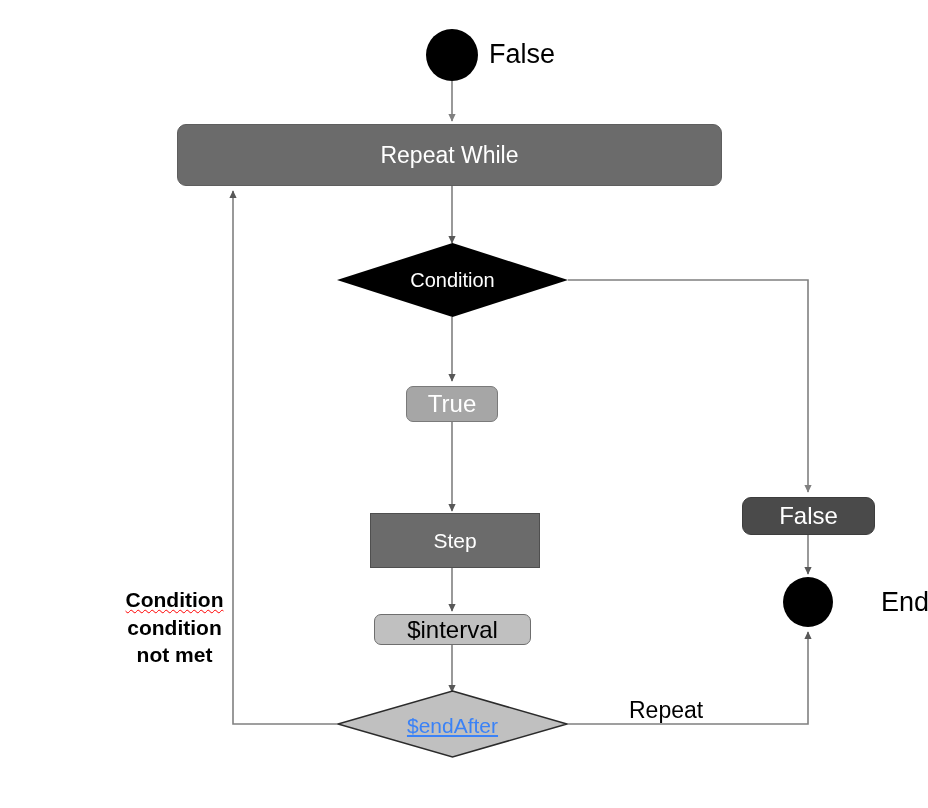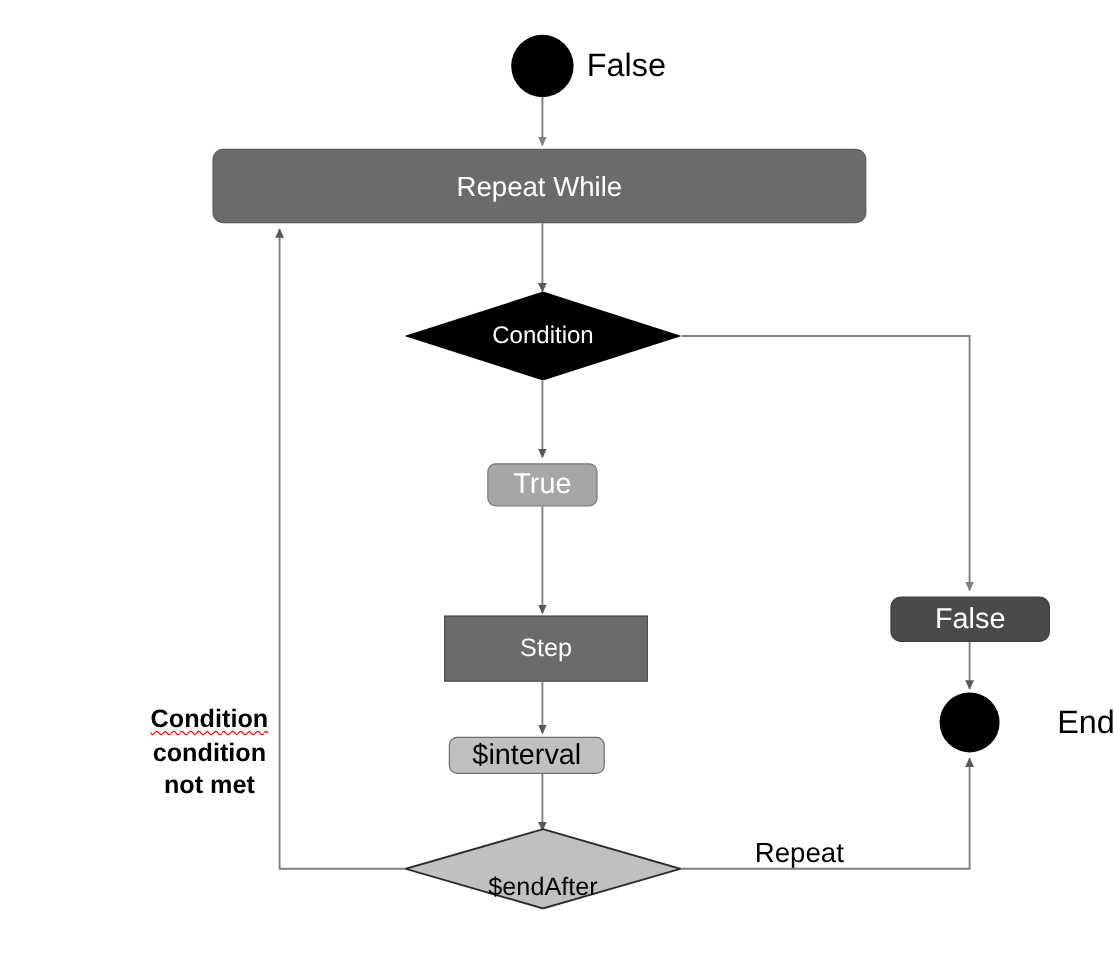--- a/index.html
+++ b/index.html
@@ -68,28 +68,29 @@
     position: absolute;
   }
   .diamond-light-wrap svg {
     position: absolute;
     left: 0;
     top: 0;
   }
   .diamond-light-text {
     position: absolute;
     left: 0;
-    top: 16px;
+    top: 2px;
     width: 100%;
     height: 100%;
     display: flex;
     align-items: center;
     justify-content: center;
-    color: #000000;
+    color: #3b82f6;
     font-size: 21px;
+    text-decoration: underline;
   }
 
   
   .pill-true {
     background: #a6a6a6;
     border: 1px solid #7a7a7a;
     border-radius: 7px;
     color: #ffffff;
     font-size: 24px;
   }
@@ -192,21 +193,21 @@
   </div>
 
   <div class="node pill-false" style="left:742px; top:497px; width:133px; height:38px;">
     <span>False</span>
   </div>
 
   <div class="node process" style="left:370px; top:513px; width:170px; height:55px;">
     <span>Step</span>
   </div>
 
-  <div class="node pill-var" style="left:374px; top:614px; width:130px; height:31px;">
+  <div class="node pill-var" style="left:374px; top:614px; width:157px; height:31px;">
     <span>$interval</span>
   </div>
 
   <div class="diamond-light-wrap" style="left:337px; top:690px; width:231px; height:68px;">
     <svg width="231" height="68" viewBox="0 0 231 68" xmlns="http://www.w3.org/2000/svg">
       <polygon points="115.5,1 230,34 115.5,67 1,34" fill="#c0c0c0" stroke="#2b2b2b" stroke-width="1.6"></polygon>
     </svg>
     <div class="diamond-light-text">$endAfter</div>
   </div>
 

